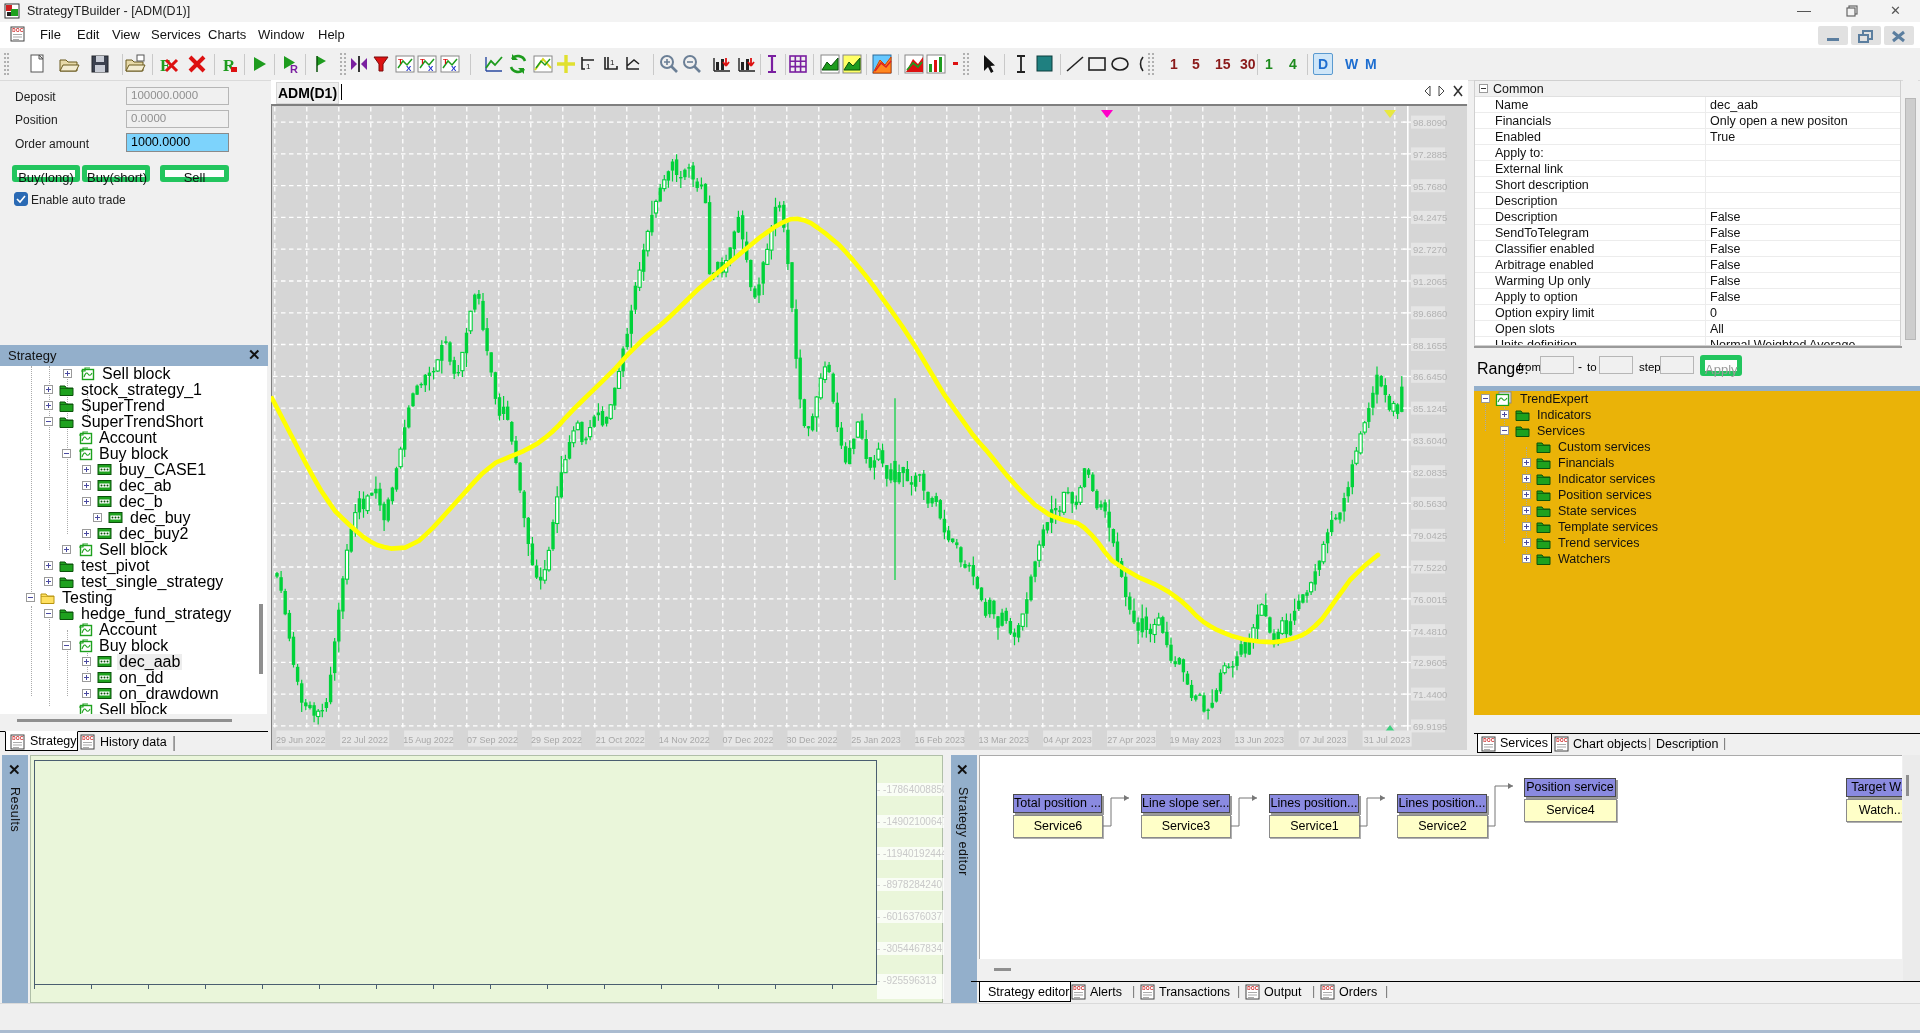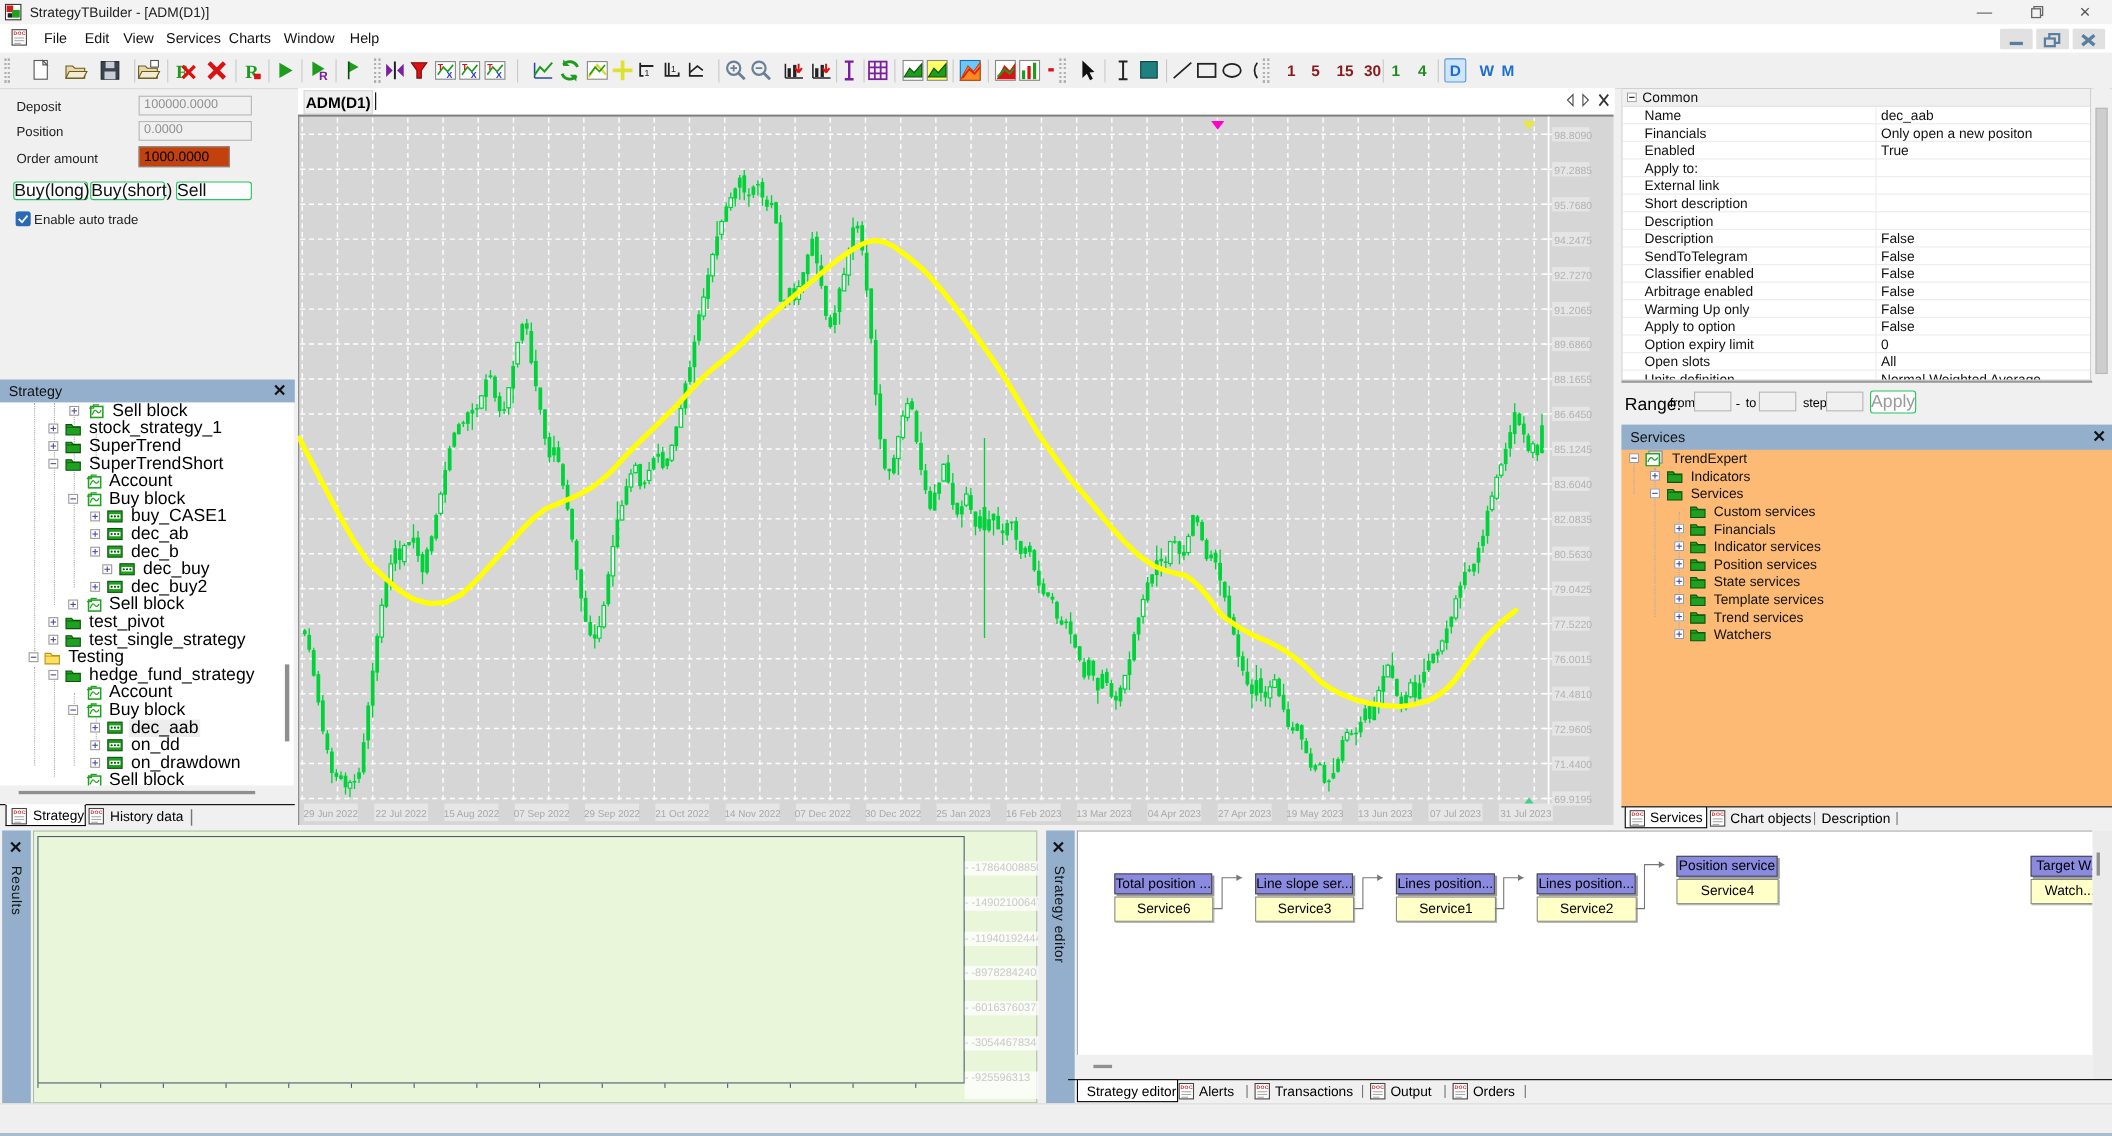--- a/index.html
+++ b/index.html
@@ -6,21 +6,21 @@
 .titlebar{left:0;top:0;width:1920px;height:22px;background:#f3f3f3;font-size:12.5px;color:#222}
 .menubar{left:0;top:22px;width:1920px;height:26px;background:#ffffff;font-size:13px;color:#111}
 .menubar .mi{position:absolute;top:5px}
 .toolbar{left:0;top:48px;width:1920px;height:33px;background:#f0f0f0;border-bottom:1px solid #dadada}
 .tsep{position:absolute;top:6px;width:1px;height:21px;background:#c9c9c9}
 .tsepd{position:absolute;top:5px;width:2px;height:23px;background-image:repeating-linear-gradient(#b0b0b0 0 2px,transparent 2px 4px)}
 .tnum{position:absolute;top:8px;font-size:14px;font-weight:bold}
 .panel-title{background:#93afcb;color:#111;font-size:13px}
 .field-label{position:absolute;font-size:12px;color:#222}
 .inp{position:absolute;border:1px solid #b6b6b6;background:#f0f0f0;color:#8f8f8f;font-size:11.5px;padding:1px 4px;font-family:"Liberation Sans",sans-serif}
-.btn{position:absolute;background:#fdfdfd;border:1px solid #22c55e;border-radius:3px;font-size:16px;color:#111;text-align:left}
+.btn{position:absolute;background:#fdfdfd;border:5px solid #22c55e;border-radius:3px;font-size:13px;color:#111;text-align:center}
 .tree{font-size:12.5px;color:#111}
 .trow{position:absolute;white-space:nowrap;height:16px;line-height:16px}
 .pm{position:absolute;width:9px;height:9px;background:#fff;border:1px solid #9a9a9a;top:3px}
 .pm i{position:absolute;left:1px;top:3px;width:5px;height:1px;background:#4a4aa0}
 .pm.plus i.v{left:3px;top:1px;width:1px;height:5px}
 .pgrid{font-size:12.5px;color:#111}
 .prow{position:absolute;left:0;width:427px;height:16px;line-height:16px;border-bottom:1px solid #ececec}
 .prow .k{position:absolute;left:20px;top:0}
 .prow .v{position:absolute;left:235px;top:0}
 .tabbar-line{position:absolute;height:1px;background:#000}
@@ -282,21 +282,21 @@
     <span class="tnum" style="left:1289px;color:#1e8a1e">4</span>
     <span class="tnum" style="left:1345px;color:#1e6ed0">W</span>
     <span class="tnum" style="left:1365px;color:#1e6ed0">M</span>
     <span class="abs" style="left:1313px;top:5px;width:20px;height:22px;background:#cfe6f8;border:1px solid #5a9ad0;border-radius:2px;text-align:center;font-size:14px;font-weight:bold;color:#1e6ed0;line-height:21px">D</span>
   </div>
 <span class="field-label" style="left:15px;top:90px">Deposit</span>
 <span class="inp" style="left:126px;top:87px;width:103px;height:18px">100000.0000</span>
 <span class="field-label" style="left:15px;top:113px">Position</span>
 <span class="inp" style="left:126px;top:110px;width:103px;height:18px">0.0000</span>
 <span class="field-label" style="left:15px;top:137px">Order amount</span>
-<span class="inp" style="left:126px;top:133px;width:83px;height:19px;background:#c2410c;color:#000;font-size:12.5px;border-color:#8a8a8a">1000.0000</span>
+<span class="inp" style="left:126px;top:133px;width:103px;height:19px;background:#7dd3fc;color:#000;font-size:12.5px;border-color:#8a8a8a">1000.0000</span>
 <span class="btn" style="left:12px;top:165px;width:68px;height:17px;line-height:15px">Buy(long)</span>
 <span class="btn" style="left:82px;top:165px;width:68px;height:17px;line-height:15px">Buy(short)</span>
 <span class="btn" style="left:160px;top:165px;width:69px;height:17px;line-height:15px">Sell</span>
 <svg class="abs" style="left:14px;top:192px" width="14" height="14" viewBox="0 0 14 14">
     <rect x="0.5" y="0.5" width="13" height="13" rx="2.5" fill="#2a6ab4" stroke="#2a6ab4"></rect>
     <path d="M3 7 l3 3 l5 -6" stroke="#fff" stroke-width="1.6" fill="none"></path>
   </svg>
 <span class="field-label" style="left:31px;top:193px">Enable auto trade</span>
 <div class="abs panel-title" style="left:0;top:345px;width:268px;height:21px">
     <span class="abs" style="left:8px;top:3px">Strategy</span>
@@ -1050,21 +1050,21 @@
 <span class="abs" style="left:1578px;top:360px;font-size:12px">-</span>
 <span class="abs" style="left:1587px;top:361px;font-size:11.5px">to</span>
 <span class="inp" style="left:1599px;top:356px;width:34px;height:18px"></span>
 <span class="abs" style="left:1639px;top:361px;font-size:11.5px">step</span>
 <span class="inp" style="left:1660px;top:356px;width:34px;height:18px"></span>
 <span class="btn" style="left:1700px;top:355px;width:42px;height:21px;line-height:19px;color:#9a9a9a">Apply</span>
 <div class="abs panel-title" style="left:1474px;top:386px;width:446px;height:23px">
     <span class="abs" style="left:8px;top:4px">Services</span>
     <span class="abs x" style="left:428px;top:2px">✕</span>
   </div>
-<div class="abs tree" style="left:1474px;top:409px;width:446px;height:324px;background:#fdba74;overflow:hidden">
+<div class="abs tree" style="left:1474px;top:391px;width:446px;height:324px;background:#eab308;overflow:hidden">
     <div class="abs" style="left:11px;top:8px;width:1px;height:32px;border-left:1px dotted #aaa"></div>
     <div class="abs" style="left:30px;top:16px;width:1px;height:136px;border-left:1px dotted #aaa"></div>
     <div class="abs" style="left:52px;top:56px;width:1px;height:112px;border-left:1px dotted #aaa"></div>
     <div class="trow" style="left:0;top:0px;width:446px">
       <span class="pm" style="left:7px">
         <i></i>
       </span>
       <svg class="abs" style="left:21px;top:0px" width="17" height="15" viewBox="0 0 17 15">
         <rect x="4" y="1" width="12" height="11" fill="#ddd" stroke="#888"></rect>
         <rect x="1.5" y="3.5" width="12" height="11" fill="#fff" stroke="#1ea11e" stroke-width="1.3"></rect>

